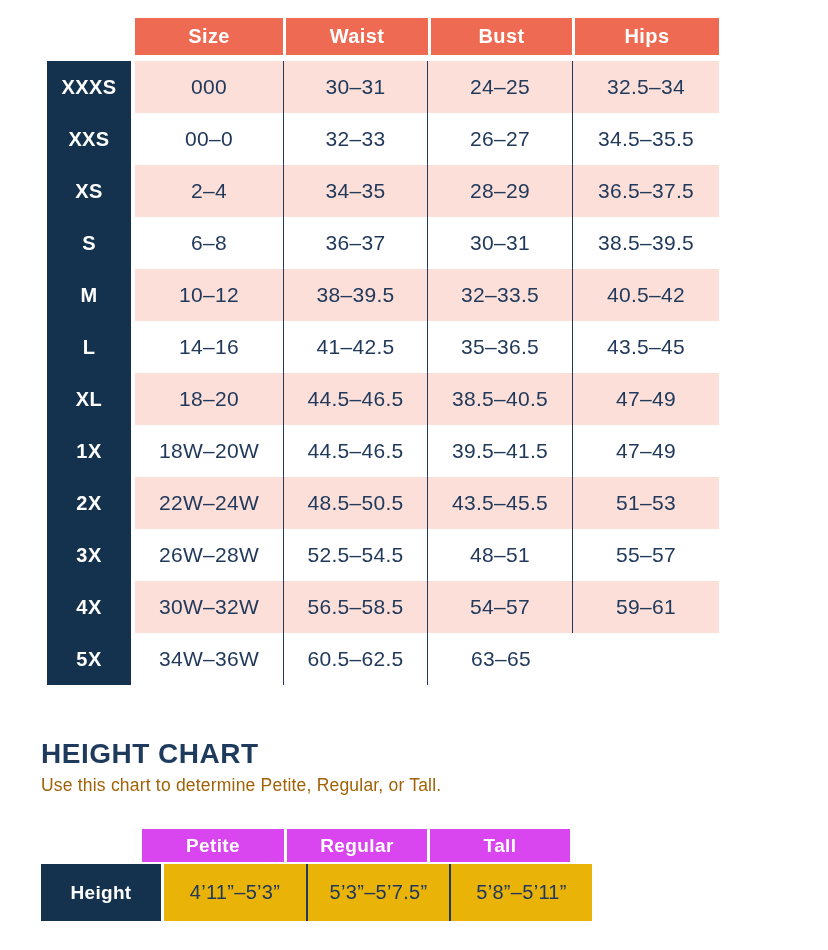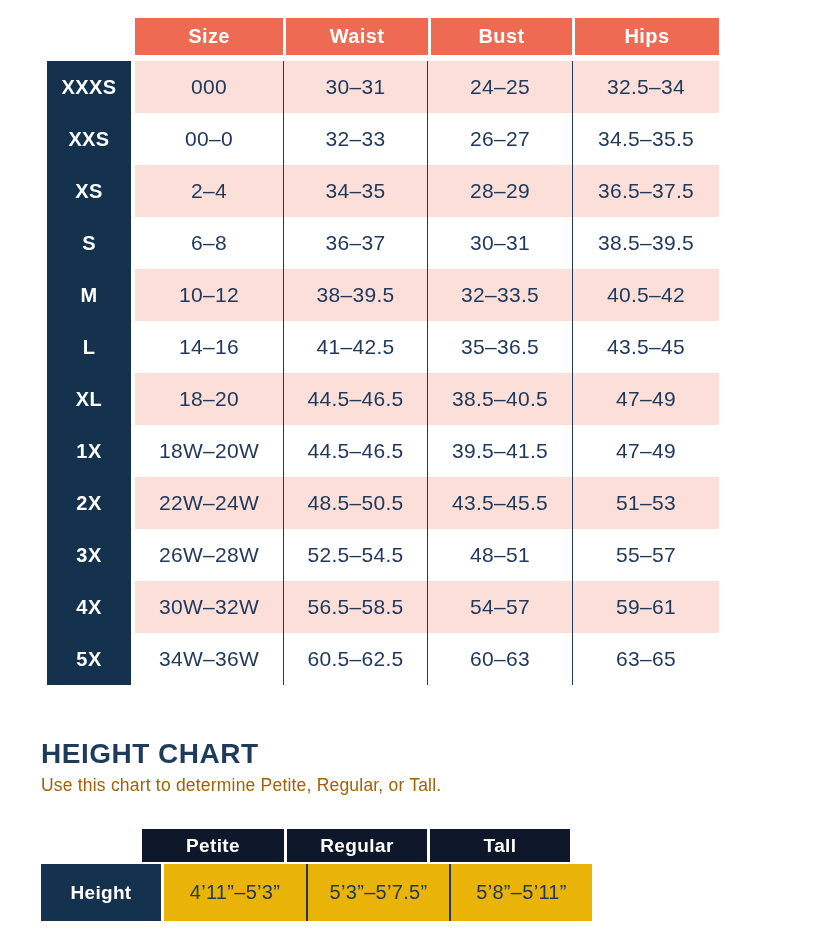--- a/index.html
+++ b/index.html
@@ -43,21 +43,21 @@
   .hc-title{
     margin:0;font-size:28px;font-weight:bold;color:#1e3a5c;
     letter-spacing:.5px;
   }
   .hc-subtitle{
     margin:5px 0 8px 0;font-size:17.5px;color:#a16207;letter-spacing:.2px;
   }
   .height-table{margin-top:33px;}
   .ht-header{display:flex;margin-left:101px;height:33px;}
   .ht-hcell{
-    background:#0f172a;color:#ffffff;
+    background:#d946ef;color:#ffffff;
     display:flex;align-items:center;justify-content:center;
     font-weight:bold;font-size:19px;letter-spacing:.4px;
     box-sizing:border-box;
   }
   .ht-hcell + .ht-hcell{border-left:3px solid #ffffff;}
   .ht-row{display:flex;height:57px;margin-top:2px;}
   .ht-label{
     width:120px;margin-right:3px;background:#14314d;color:#ffffff;
     display:flex;align-items:center;justify-content:center;
     font-weight:bold;font-size:19px;letter-spacing:.3px;
@@ -159,21 +159,20 @@
           <div class="sz-label">4X</div>
           <div class="sz-cell sz-c0">30W–32W</div>
           <div class="sz-cell sz-c1">56.5–58.5</div>
           <div class="sz-cell sz-c2">54–57</div>
           <div class="sz-cell sz-c3">59–61</div>
         </div>
         <div class="sz-row">
           <div class="sz-label">5X</div>
           <div class="sz-cell sz-c0">34W–36W</div>
           <div class="sz-cell sz-c1">60.5–62.5</div>
-          <div class="sz-cell sz-c2">60–63</div>
           <div class="sz-cell sz-c3">63–65</div>
         </div>
       </div>
   </div>
 
   <div class="height-section">
     <h2 class="hc-title">HEIGHT CHART</h2>
     <p class="hc-subtitle">Use this chart to determine Petite, Regular, or Tall.</p>
     <div class="height-table">
       <div class="ht-header" id="height-headers">

